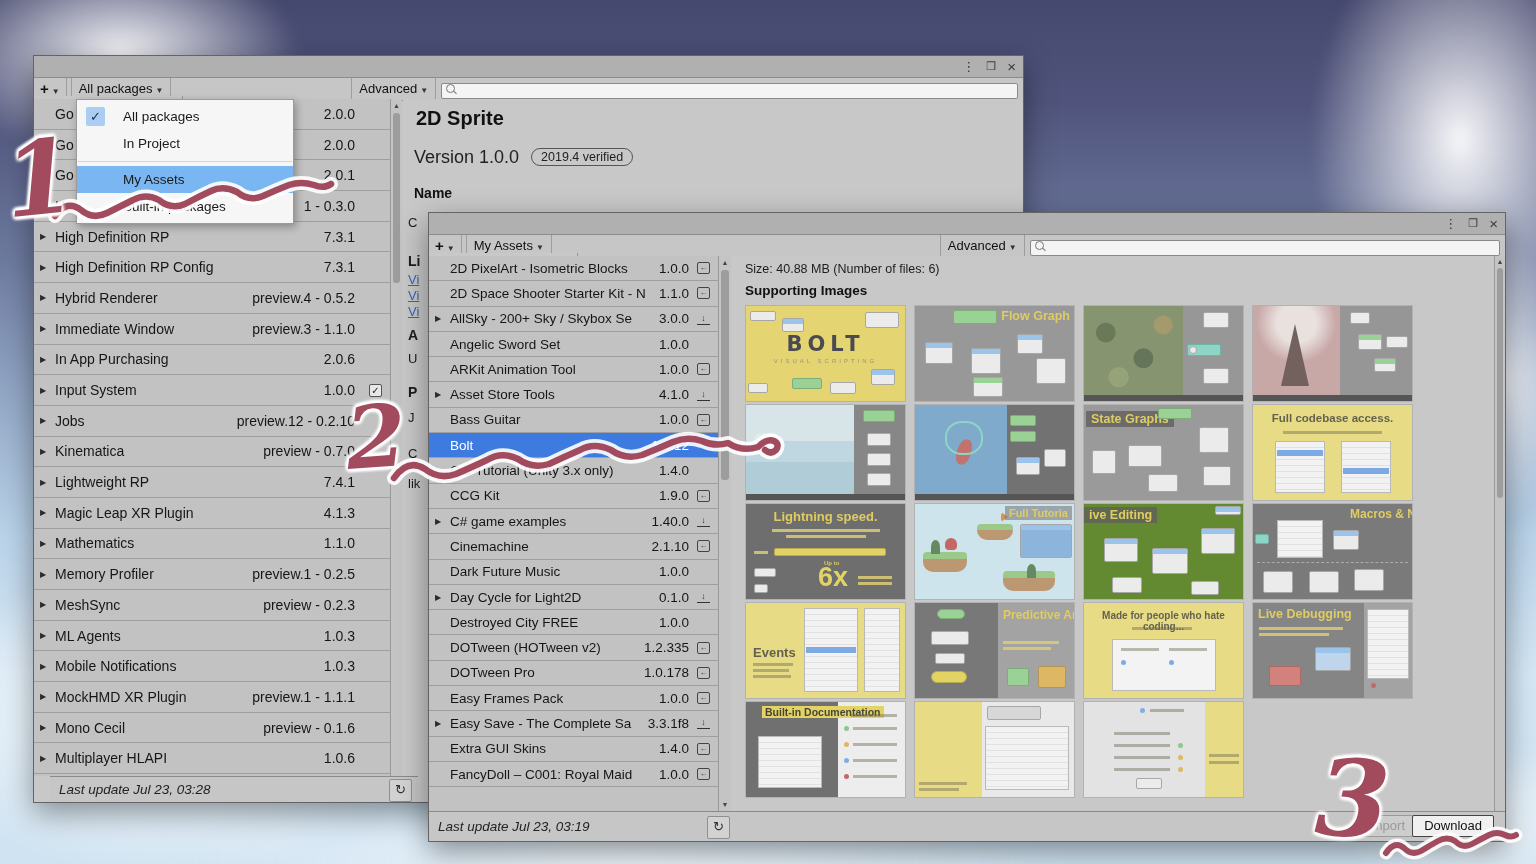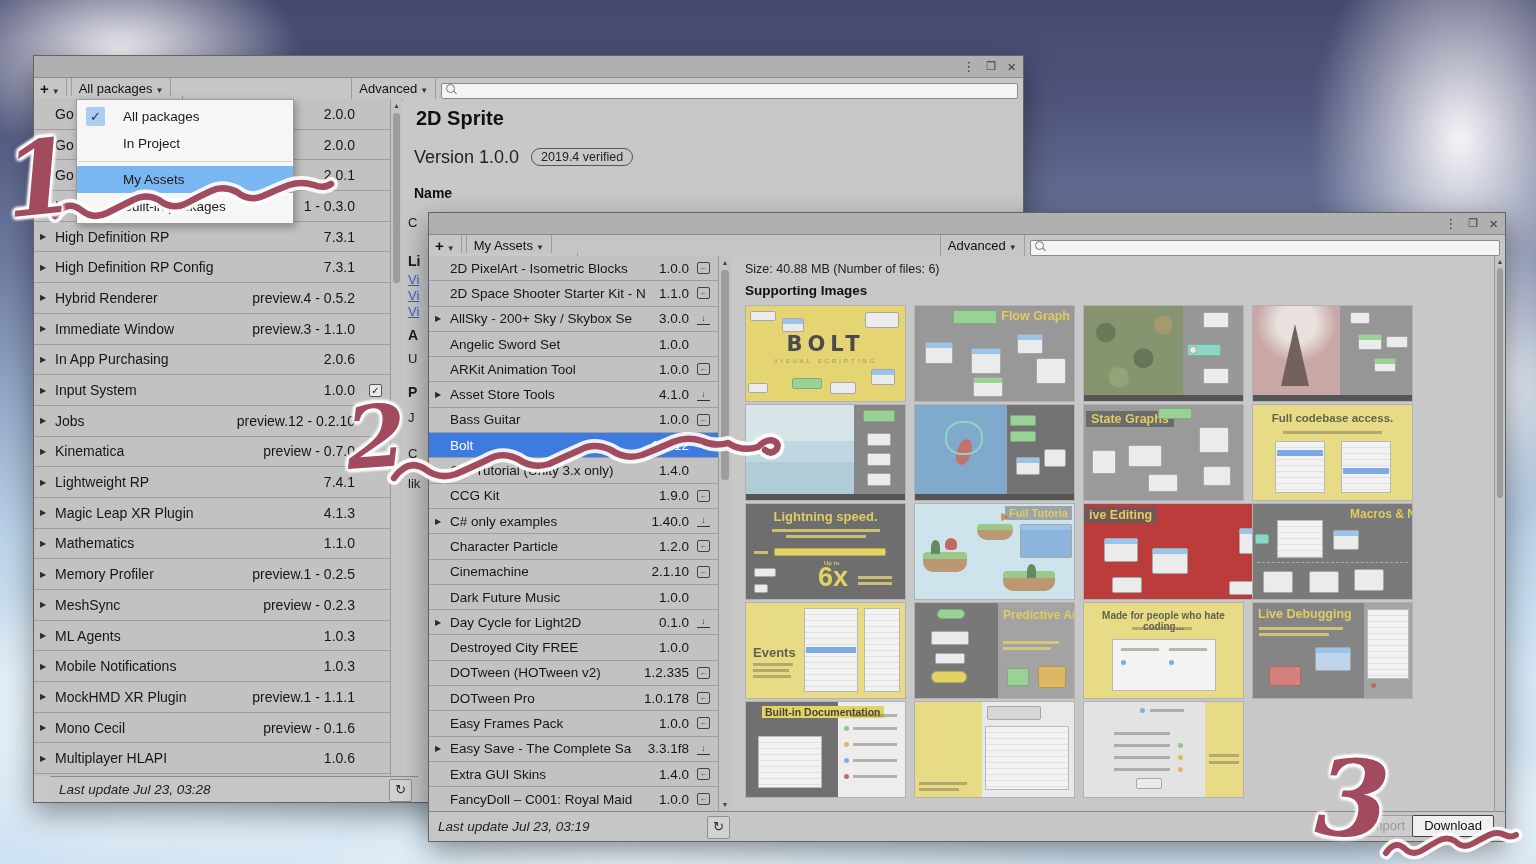--- a/index.html
+++ b/index.html
@@ -131,21 +131,21 @@
   .t6l{position:absolute;left:0;top:0;width:58%;height:100%;background:#6fa3cc;}
   .blob{position:absolute;border-radius:45%;}
   .t7{background:#8f8f8f;}
   .t8{background:#eedf76;}
   .t8 .cap,.t14 .cap,.t17 .cap,.t19 .cap{position:absolute;font-weight:bold;color:#4c4a33;}
   .t9{background:#5a5a5a;text-decoration:underline;}
   .t9 .big{position:absolute;font-weight:bold;color:#e8d44e;}
   .t10{background:#cfe9f4;}
   .island{position:absolute;border-radius:4px 4px 10px 10px;
       background:linear-gradient(180deg,#8fc97a 0 35%,#b98d5e 35% 100%);}
-  .t11{background:#b91c1c;padding-left:38px;}
+  .t11{background:#4d7c0f;}
   .t12{background:#6e6e6e;}
   .t13{background:#686868;}
   .t13 .dash{position:absolute;left:4px;right:4px;top:58px;border-top:1px dashed #a5a5a5;}
   .t14{background:#eedf76;}
   .t15l{position:absolute;left:0;top:0;width:52%;height:100%;background:#666;}
   .t16{background:#767676;}
   .t17{background:#eedf76;}
   .t18l{position:absolute;left:0;top:0;width:58%;height:100%;background:#5c5c5c;}
   .t18r{position:absolute;right:0;top:0;width:42%;height:100%;background:#f4f4f4;}
   .hlcap{position:absolute;background:#e8d44e;color:#26261c;font-weight:bold;font-size:10.5px;padding:0 3px;}
@@ -476,31 +476,25 @@
 
       <div class="row import">
         <span class="arr">▶</span>
         <span class="nm">CCG Kit</span>
         <span class="vr">1.9.0</span>
         <span class="sicon"></span>
       </div>
 
       <div class="row exp download">
         <span class="arr">▶</span>
-        <span class="nm">C# only examples</span>
+        <span class="nm">C# game examples</span>
         <span class="vr">1.40.0</span>
         <span class="sicon"></span>
       </div>
 
-      <div class="row import">
-        <span class="arr">▶</span>
-        <span class="nm">Character Particle</span>
-        <span class="vr">1.2.0</span>
-        <span class="sicon"></span>
-      </div>
 
       <div class="row import">
         <span class="arr">▶</span>
         <span class="nm">Cinemachine</span>
         <span class="vr">2.1.10</span>
         <span class="sicon"></span>
       </div>
 
       <div class="row">
         <span class="arr">▶</span>

